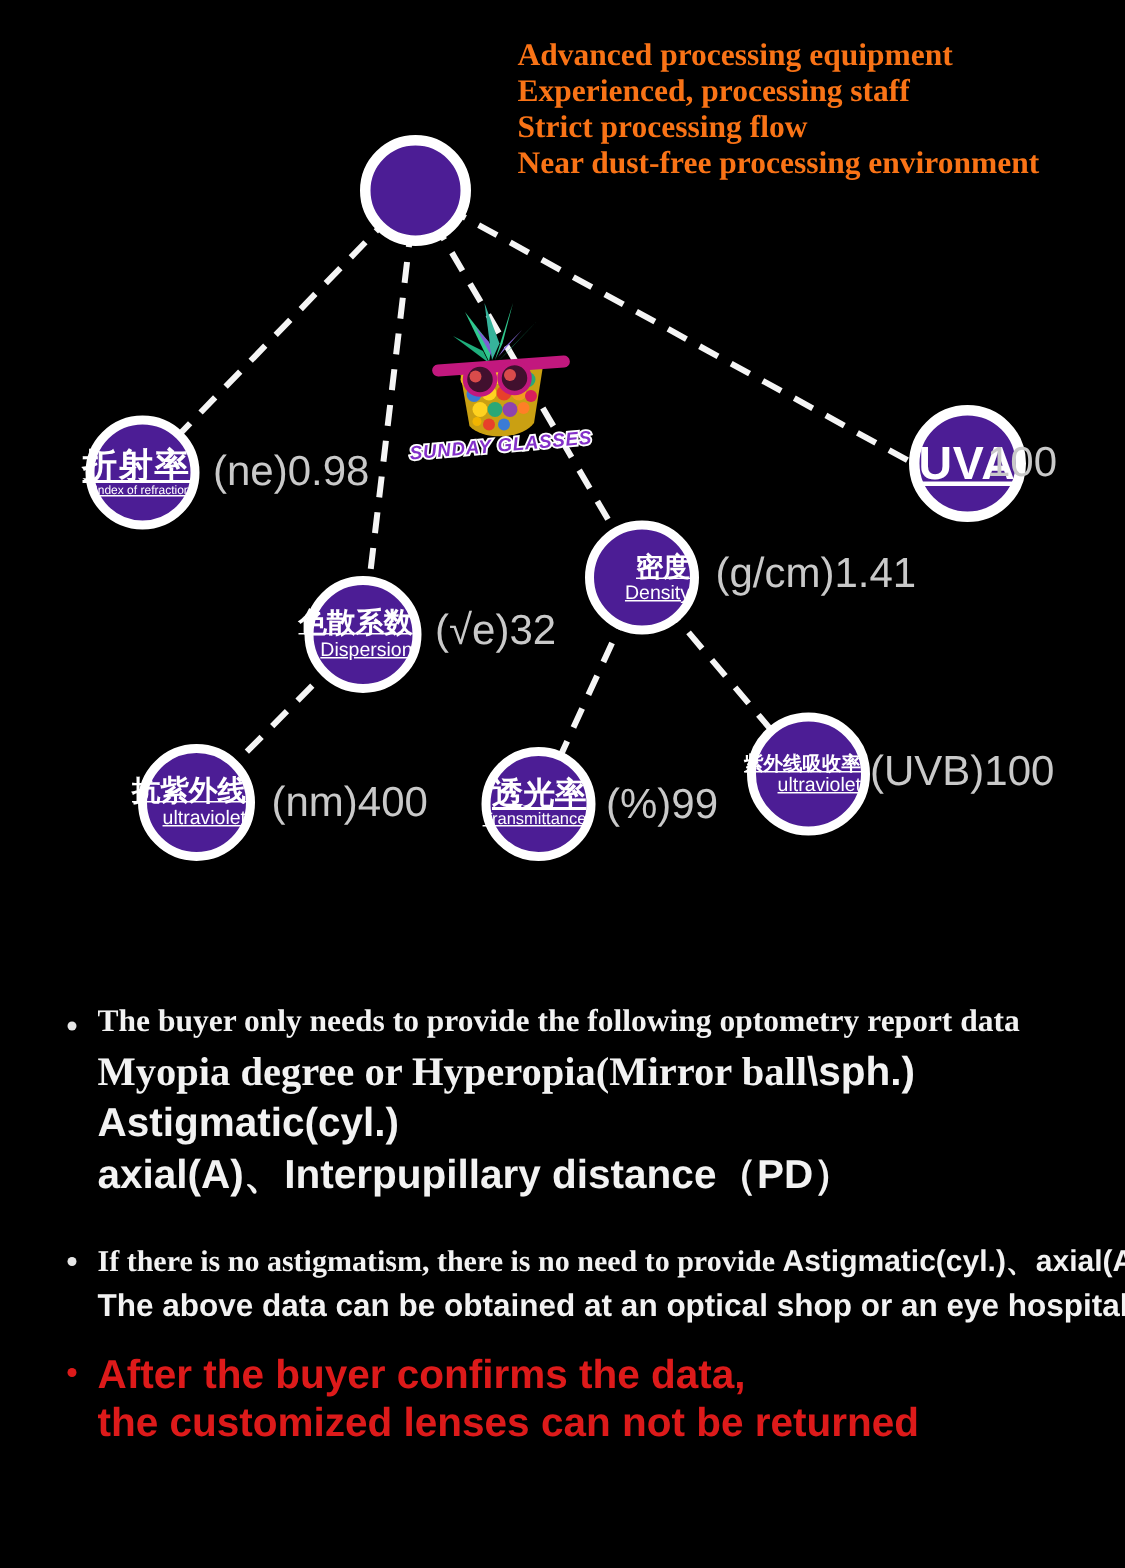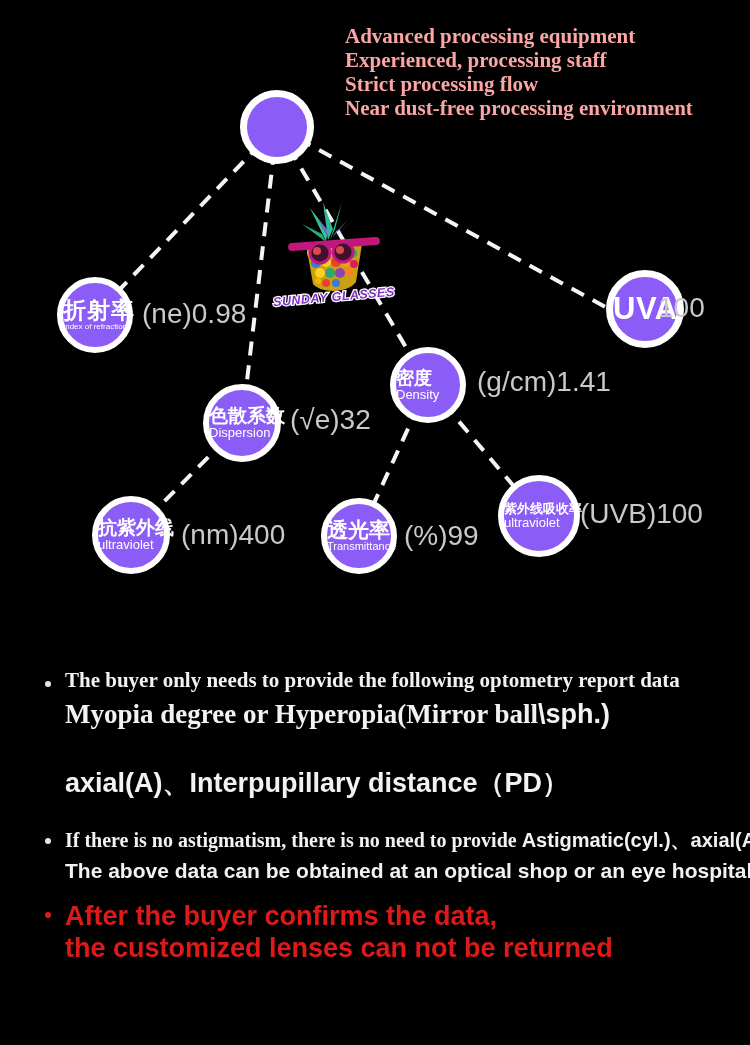--- a/index.html
+++ b/index.html
@@ -1,27 +1,27 @@
 <!DOCTYPE html>
 <html><head>
 <meta charset="utf-8">
 <style>
   html,body{margin:0;padding:0;background:#111;}
   .stage{position:relative;width:750px;height:1045px;background:#000;overflow:hidden;
          font-family:"Liberation Sans",sans-serif;}
   
-  .header{position:absolute;left:345px;top:24px;width:400px;color:#fca5a5;
+  .header{position:absolute;left:345px;top:24px;width:400px;color:#f97316;
           font-family:"Liberation Serif",serif;font-weight:bold;font-size:21px;line-height:24px;}
   
   .lines-svg{position:absolute;left:0;top:0;z-index:1;}
   .pineapple-svg{position:absolute;left:268px;top:198px;z-index:2;}
   
   .node{position:absolute;box-sizing:border-box;border:6px solid #fff;border-radius:50%;
-        background:#8b5cf6;display:flex;flex-direction:column;align-items:flex-start;justify-content:center;
-        color:#fff;text-align:center;line-height:1.05;z-index:3;}
+        background:#4c1d95;display:flex;flex-direction:column;align-items:flex-end;justify-content:center;
+        color:#fff;text-align:center;line-height:1.05;z-index:3;text-decoration:underline;}
   .node span{white-space:nowrap;display:block;}
   .zh{font-weight:bold;}
   .en{font-weight:normal;}
   .n-hub{left:240px;top:90px;width:74px;height:74px;border-width:7px;}
   .n-refraction{left:57px;top:277px;width:76px;height:76px;}
   .n-refraction .zh{font-size:23px;letter-spacing:1px;}
   .n-refraction .en{font-size:8px;margin-top:1px;}
   .n-uva{left:570px;top:270px;width:78px;height:78px;border-width:7px;margin-left:36px;}
   .n-uva .zh{font-size:31px;letter-spacing:0.5px;}
   .n-dispersion{left:203px;top:384px;width:78px;height:78px;}
@@ -166,20 +166,21 @@
 
   <div class="node n-uvabsorb">
     <span class="zh">紫外线吸收率</span>
     <span class="en">ultraviolet</span>
   </div>
   <span class="value v-uvabsorb">(UVB)100</span>
 
   <span class="dot" style="left:45px;top:681px;"></span>
   <div class="note note-title serif">The buyer only needs to provide the following optometry report data</div>
   <div class="note note-l1"><span class="serif">Myopia degree or Hyperopia(Mirror ball</span><span>\sph.)</span></div>
+  <div class="note note-l2">Astigmatic(cyl.)</div>
   <div class="note note-l3">axial(A)、Interpupillary distance（PD）</div>
 
   <span class="dot" style="left:45px;top:838px;"></span>
   <div class="note note2-l1"><span class="serif">If there is no astigmatism, there is no need to provide </span><span>Astigmatic(cyl.)、axial(A).</span></div>
   <div class="note note2-l2">The above data can be obtained at an optical shop or an eye hospital</div>
 
   <span class="dot dot-red" style="left:45px;top:912px;"></span>
   <div class="warn warn-l2">the customized lenses can not be returned</div>
   <div class="warn warn-l1">After the buyer confirms the data,</div>
 

